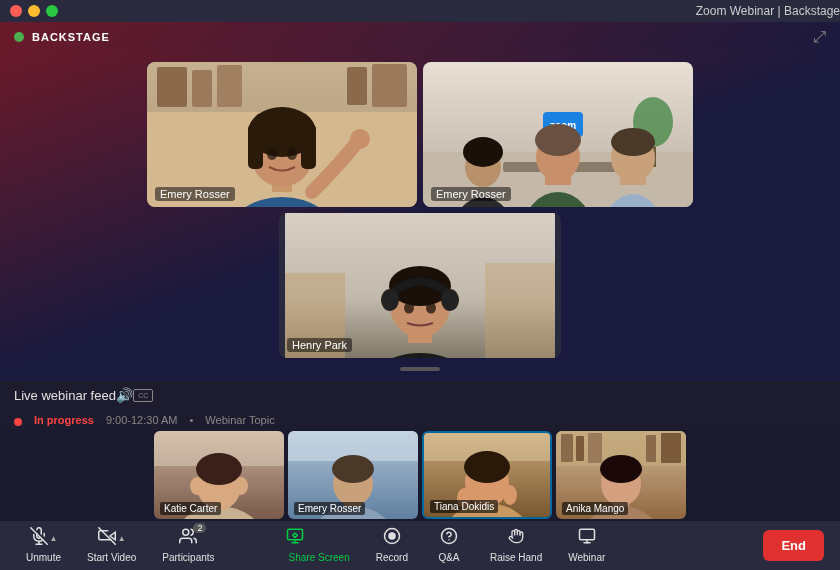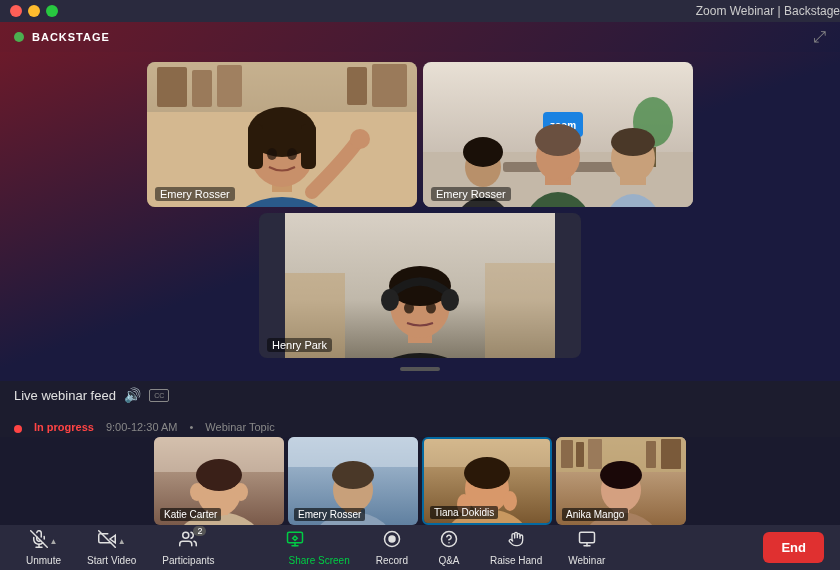--- a/index.html
+++ b/index.html
@@ -102,21 +102,21 @@
 
     .video-tile-top-left {
       width: 270px;
       height: 145px;
     }
     .video-tile-top-right {
       width: 270px;
       height: 145px;
     }
     .video-tile-center {
-      width: 322px;
+      width: 282px;
       height: 145px;
     }
 
     .video-label {
       position: absolute;
       bottom: 6px;
       left: 8px;
       font-size: 11px;
       color: #fff;
       background: rgba(0,0,0,0.5);
@@ -162,22 +162,21 @@
     }
 
     
     .webinar-info {
       padding: 6px 14px 4px;
       background: #1c1c2e;
     }
     .webinar-title-row {
       display: flex;
       align-items: center;
-      gap: 8px;
-      margin-bottom: 18px;
+      margin-bottom: 11px;
     }
     .webinar-main-title {
       font-size: 13px;
       color: #e0e0e0;
       font-weight: 500;
     }
     .speaker-icon {
       font-size: 14px;
       color: #e0e0e0;
     }

